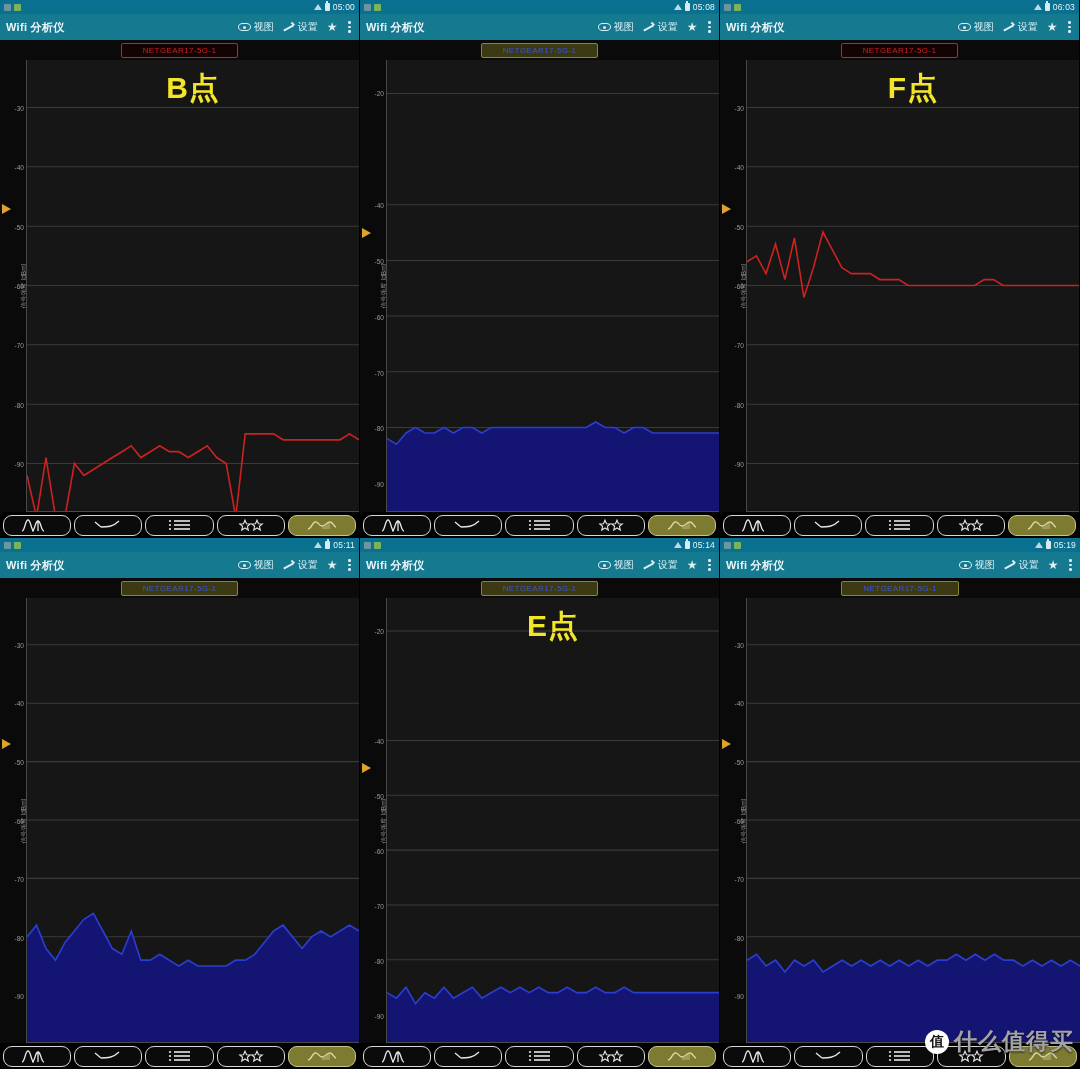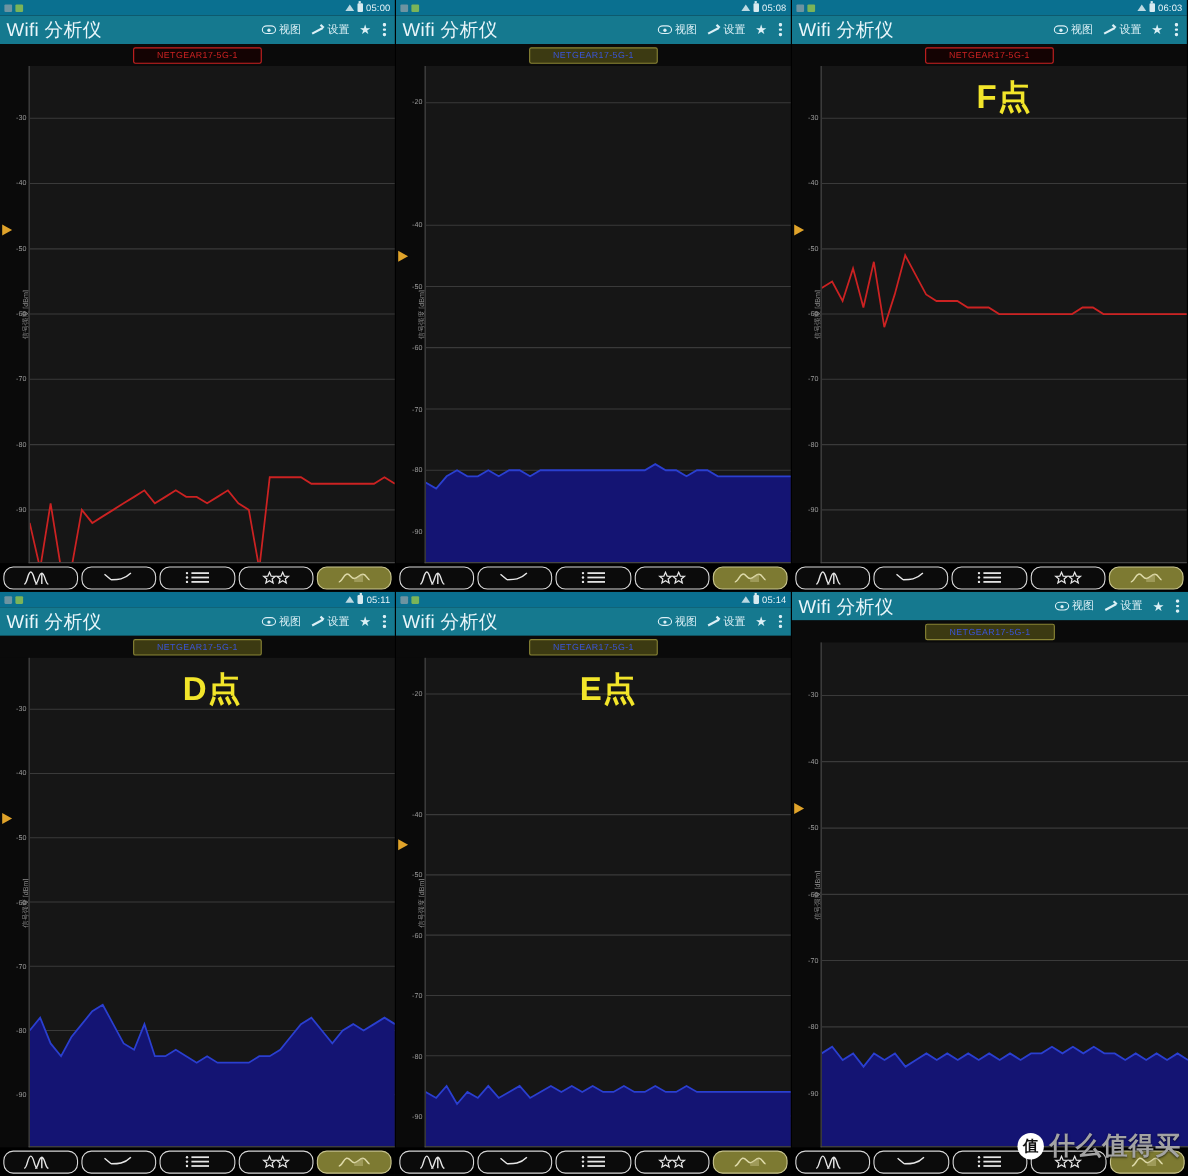--- a/index.html
+++ b/index.html
@@ -53,21 +53,21 @@
   }
 
   
   .appbar {
     height:26px;
     background:#15798f;
     display:flex; align-items:center;
     padding:0 6px;
     color:#eaf6fa;
   }
-  .app-title { font-size:17px; letter-spacing:.3px; white-space:nowrap; }
+  .app-title { font-size:11px; letter-spacing:.3px; white-space:nowrap;font-weight:bold; }
   .appbar-actions { margin-left:auto; display:flex; align-items:center; gap:9px; }
   .act { display:flex; align-items:center; gap:3px; font-size:10px; color:#dcf0f6; white-space:nowrap; }
   .icon-eye {
     width:13px;height:8px;border:1.2px solid #dcf0f6;border-radius:50%/70% ;
     position:relative;
   }
   .icon-eye:after{
     content:"";position:absolute;top:1.6px;left:4.4px;width:3.2px;height:3.2px;
     background:#dcf0f6;border-radius:50%;
   }
@@ -239,20 +239,21 @@
             <svg viewBox="0 0 332 432" preserveAspectRatio="none">
               <line x1="0" y1="45.5" x2="332" y2="45.5" stroke="#3a3a3a" stroke-width="1"></line>
               <line x1="0" y1="102.3" x2="332" y2="102.3" stroke="#3a3a3a" stroke-width="1"></line>
               <line x1="0" y1="159.2" x2="332" y2="159.2" stroke="#3a3a3a" stroke-width="1"></line>
               <line x1="0" y1="216.0" x2="332" y2="216.0" stroke="#3a3a3a" stroke-width="1"></line>
               <line x1="0" y1="272.8" x2="332" y2="272.8" stroke="#3a3a3a" stroke-width="1"></line>
               <line x1="0" y1="329.7" x2="332" y2="329.7" stroke="#3a3a3a" stroke-width="1"></line>
               <line x1="0" y1="386.5" x2="332" y2="386.5" stroke="#3a3a3a" stroke-width="1"></line>
               <path d="M0.0 397.9 L9.5 437.7 L19.0 380.8 L28.5 437.7 L37.9 437.7 L47.4 386.5 L56.9 397.9 L66.4 392.2 L75.9 386.5 L85.4 380.8 L94.9 375.2 L104.3 369.5 L113.8 380.8 L123.3 375.2 L132.8 369.5 L142.3 375.2 L151.8 375.2 L161.3 380.8 L170.7 375.2 L180.2 369.5 L189.7 380.8 L199.2 386.5 L208.7 437.7 L218.2 358.1 L227.7 358.1 L237.1 358.1 L246.6 358.1 L256.1 363.8 L265.6 363.8 L275.1 363.8 L284.6 363.8 L294.1 363.8 L303.5 363.8 L313.0 363.8 L322.5 358.1 L332.0 363.8" fill="none" stroke="#cc2222" stroke-width="1.6"></path>
             </svg>
+            <div class="panel-title">B点</div>
           </div>
         </div>
         <div class="toolbar">
           <div class="tbtn">
             <span>
               <svg width="34" height="14" viewBox="0 0 34 14">
                 <path d="M2 13 C5 13 5 2 8 2 C11 2 11 13 14 13 M12 13 C15 13 15 3 18 3 L18 13 M18 3 C21 3 21 13 24 13" fill="none" stroke="#e6e6e6" stroke-width="1.3"></path>
               </svg>
             </span>
           </div>
@@ -572,21 +573,20 @@
               <line x1="0" y1="45.5" x2="332" y2="45.5" stroke="#3a3a3a" stroke-width="1"></line>
               <line x1="0" y1="102.3" x2="332" y2="102.3" stroke="#3a3a3a" stroke-width="1"></line>
               <line x1="0" y1="159.2" x2="332" y2="159.2" stroke="#3a3a3a" stroke-width="1"></line>
               <line x1="0" y1="216.0" x2="332" y2="216.0" stroke="#3a3a3a" stroke-width="1"></line>
               <line x1="0" y1="272.8" x2="332" y2="272.8" stroke="#3a3a3a" stroke-width="1"></line>
               <line x1="0" y1="329.7" x2="332" y2="329.7" stroke="#3a3a3a" stroke-width="1"></line>
               <line x1="0" y1="386.5" x2="332" y2="386.5" stroke="#3a3a3a" stroke-width="1"></line>
               <path d="M0.0 329.7 L9.5 318.3 L19.0 341.1 L28.5 352.4 L37.9 335.4 L47.4 324.0 L56.9 312.6 L66.4 306.9 L75.9 324.0 L85.4 341.1 L94.9 346.7 L104.3 324.0 L113.8 352.4 L123.3 352.4 L132.8 346.7 L142.3 352.4 L151.8 358.1 L161.3 352.4 L170.7 358.1 L180.2 358.1 L189.7 358.1 L199.2 358.1 L208.7 352.4 L218.2 352.4 L227.7 346.7 L237.1 335.4 L246.6 324.0 L256.1 318.3 L265.6 329.7 L275.1 341.1 L284.6 329.7 L294.1 324.0 L303.5 329.7 L313.0 324.0 L322.5 318.3 L332.0 324.0 L332 432 L0 432 Z" fill="#141473"></path>
               <path d="M0.0 329.7 L9.5 318.3 L19.0 341.1 L28.5 352.4 L37.9 335.4 L47.4 324.0 L56.9 312.6 L66.4 306.9 L75.9 324.0 L85.4 341.1 L94.9 346.7 L104.3 324.0 L113.8 352.4 L123.3 352.4 L132.8 346.7 L142.3 352.4 L151.8 358.1 L161.3 352.4 L170.7 358.1 L180.2 358.1 L189.7 358.1 L199.2 358.1 L208.7 352.4 L218.2 352.4 L227.7 346.7 L237.1 335.4 L246.6 324.0 L256.1 318.3 L265.6 329.7 L275.1 341.1 L284.6 329.7 L294.1 324.0 L303.5 329.7 L313.0 324.0 L322.5 318.3 L332.0 324.0" fill="none" stroke="#2a3fd0" stroke-width="1.6"></path>
             </svg>
-            <div class="panel-title">D点</div>
           </div>
         </div>
         <div class="toolbar">
           <div class="tbtn">
             <span>
               <svg width="34" height="14" viewBox="0 0 34 14">
                 <path d="M2 13 C5 13 5 2 8 2 C11 2 11 13 14 13 M12 13 C15 13 15 3 18 3 L18 13 M18 3 C21 3 21 13 24 13" fill="none" stroke="#e6e6e6" stroke-width="1.3"></path>
               </svg>
             </span>
           </div>
@@ -739,20 +739,31 @@
                 <path d="M3 11 C6 11 7 5 10 4 C13 3 14 8 17 8 C20 8 22 4 25 4 C28 4 29 9 31 9" fill="none" stroke="#ddd9a8" stroke-width="1.4"></path>
                 <path d="M17 8 C20 8 22 4 25 4 L25 11 L17 11 Z" fill="#b9b47a" opacity=".55"></path>
               </svg>
             </span>
           </div>
         </div>
       </div>
     </div>
     <div class="panel">
       <div class="panel-inner">
+        <div class="statusbar">
+          <div class="sb-left">
+            <span class="sb-ic sb-sq"></span>
+            <span class="sb-ic sb-img"></span>
+          </div>
+          <div class="sb-right">
+            <span class="sb-wifi"></span>
+            <span class="sb-batt"></span>
+            <span>05:19</span>
+          </div>
+        </div>
         <div class="appbar">
           <div class="app-title">Wifi 分析仪</div>
           <div class="appbar-actions">
             <div class="act">
               <span class="icon-eye"></span>
               <span>视图</span>
             </div>
             <div class="act">
               <span class="icon-pencil"></span>
               <span>设置</span>

